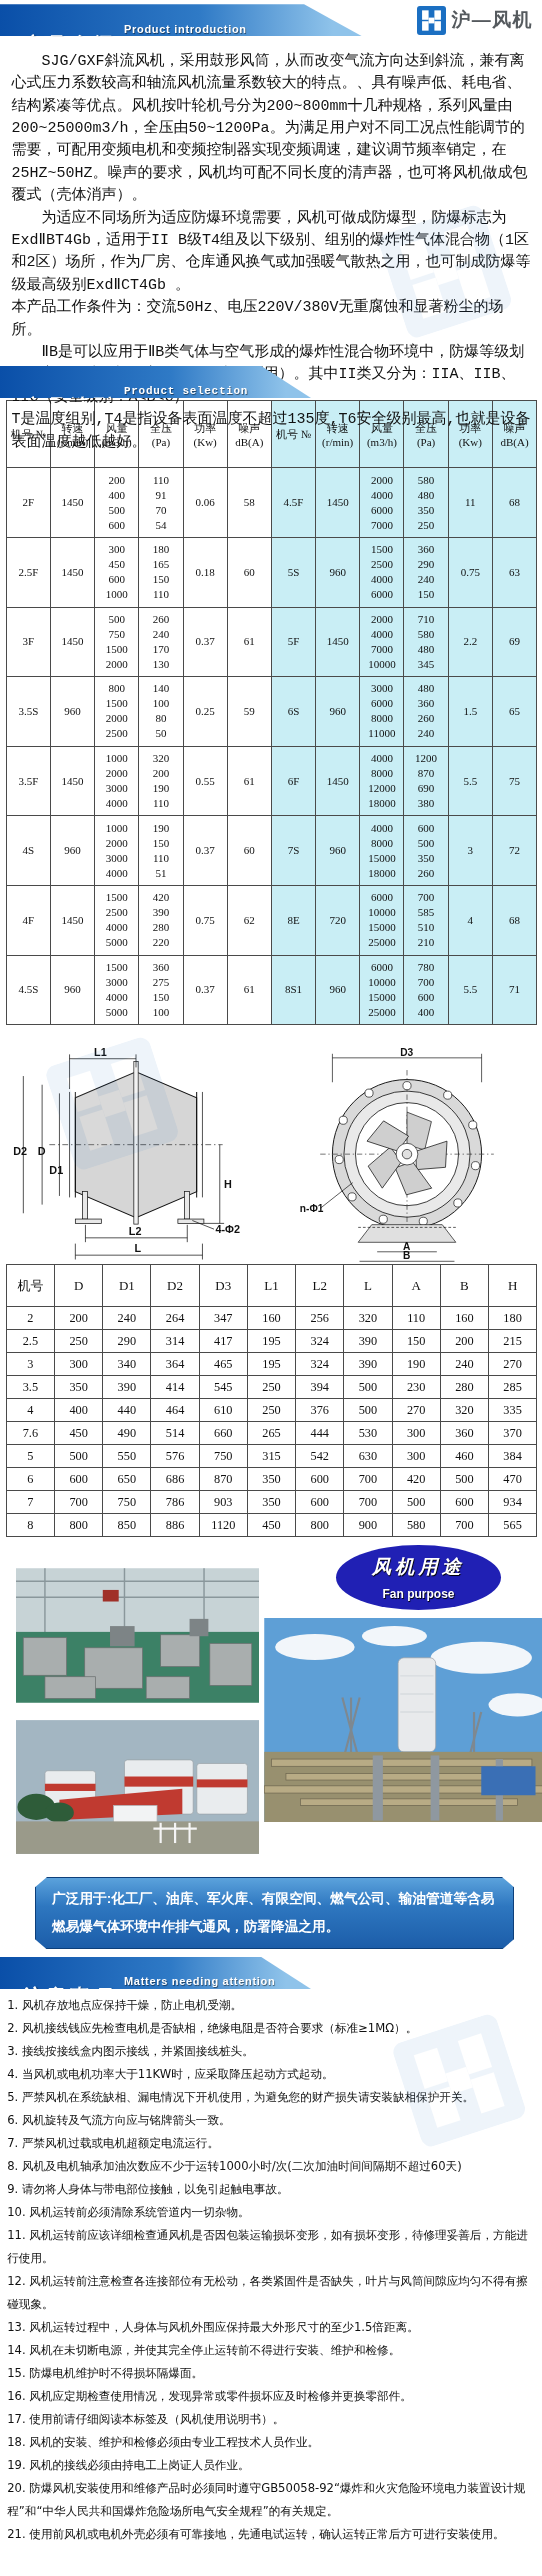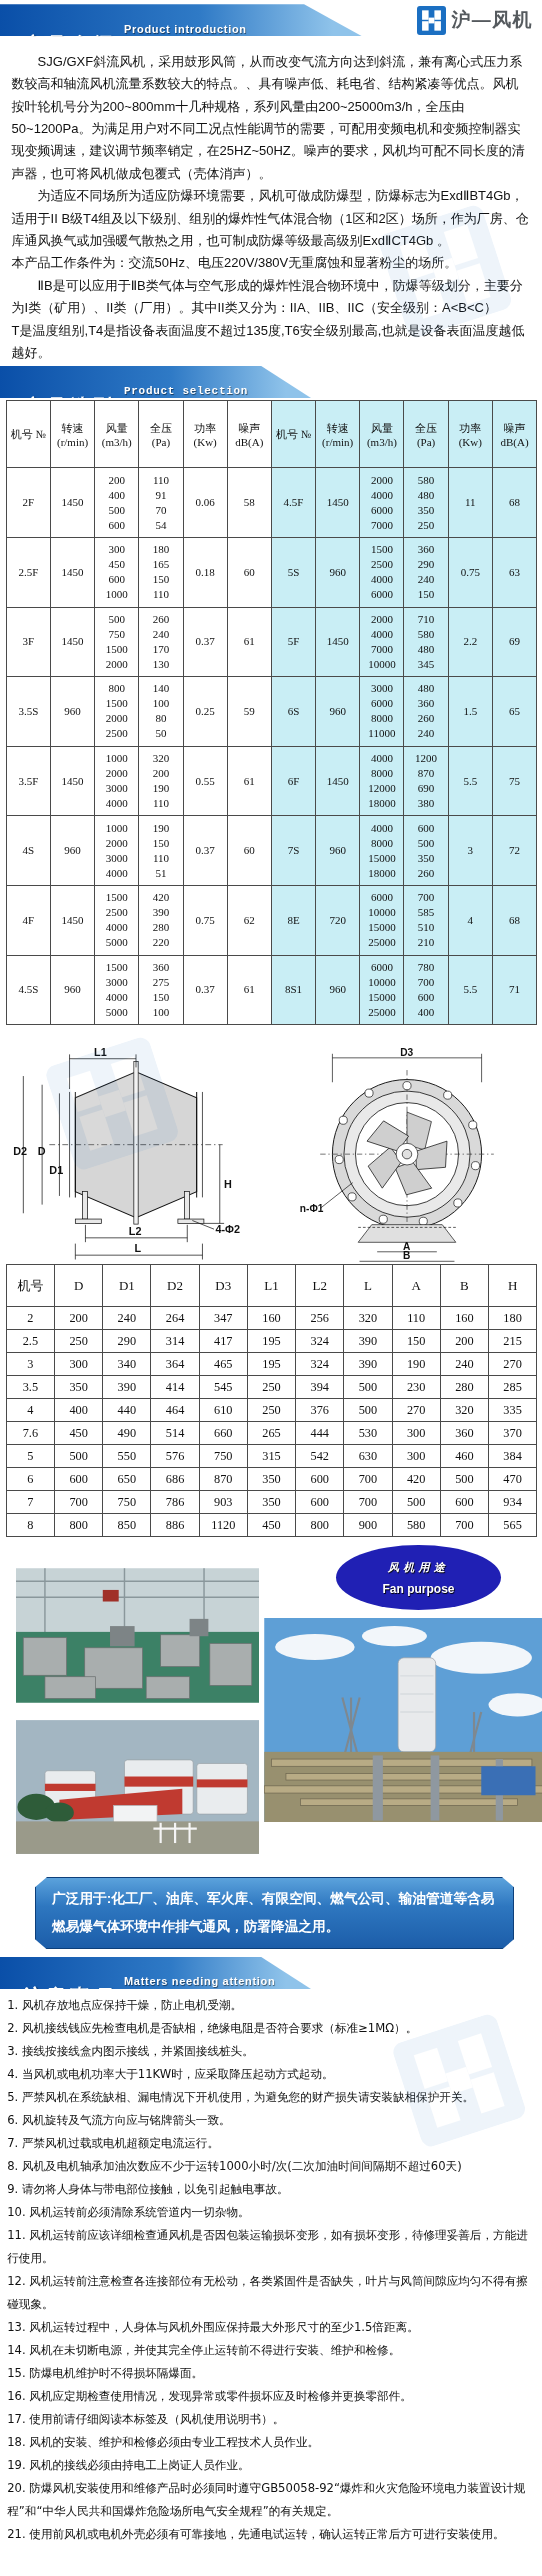--- a/index.html
+++ b/index.html
@@ -24,21 +24,21 @@
     font-size:11px; font-weight:bold; margin-left:11.6px; margin-top:17px;
     text-shadow:0.7px 0.7px 0.7px rgba(0,0,0,.5); letter-spacing:0.7px;
   }
   
   .header { height:42px; position:relative; padding-top:4.3px; }
   .header .banner { width:362px; }
   .logo { position:absolute; right:10px; top:5.8px; display:flex; align-items:center; }
   .logo-text { font-size:19px; font-weight:bold; color:#555a5e; margin-left:5.8px; letter-spacing:1.4px; }
   
   .intro { height:324px; padding:8.7px 11.6px 0 11.6px; }
-  .para { font-size:13px; line-height:22.4px; text-indent:2em; font-family:Liberation Sans, sans-serif; }
+  .para { font-size:15px; line-height:22.4px; text-indent:2em; font-family:Liberation Mono, monospace; }
   .para.noindent { text-indent:0; }
   
   .sel-table-wrap { height:648px; overflow:hidden; padding:1.4px 5.8px 0 5.8px; }
   table { border-collapse:collapse; width:100%; table-layout:fixed; }
   th, td {
     border:0.7px solid #4a4a4a; text-align:center; vertical-align:middle;
     font-family:"Liberation Serif", serif; font-weight:normal;
   }
   .sel-table th { height:67px; font-size:11px; padding:1.4px; }
   .sel-table td { font-size:11px; padding:4.3px 1.4px; line-height:15px; }
@@ -53,21 +53,21 @@
   .sketch-line { stroke:#111; stroke-width:1.4; fill:none; }
   .sketch-thin { stroke:#111; stroke-width:1; fill:none; }
   .sketch-dash { stroke:#333; stroke-width:1; stroke-dasharray:8 4 2 4; fill:none; }
   
   .purpose { height:329px; position:relative; }
   .badge {
     position:absolute; left:336px; top:7.2px; width:165px; height:65px;
     background:#2020b4; border-radius:50%;
     display:flex; flex-direction:column; align-items:center; justify-content:center; color:#fff;
   }
-  .badge .cn { font-size:11px; font-weight:bold; font-style:italic; letter-spacing:4.3px; text-shadow:0.7px 0.7px 0.7px #000; }
+  .badge .cn { font-size:19px; font-weight:bold; font-style:italic; letter-spacing:4.3px; text-shadow:0.7px 0.7px 0.7px #000; }
   .badge .en { font-size:12px; font-weight:bold; margin-top:7px; text-shadow:0.7px 0.7px 0.7px #000; }
   .photo { position:absolute; overflow:hidden; }
   #photo-workshop { left:16px; top:30px; width:243px; height:135px; }
   #photo-plant { left:264px; top:80px; width:279px; height:204px; }
   #photo-tanks { left:16px; top:182px; width:243px; height:134px; }
   
   .usage-wrap { height:87px; padding:10px 29px 0 35px; }
   .usage {
     background:linear-gradient(180deg,#5ba2dc 0%, #2e77c0 40%, #1c5da9 100%);
     border:1.4px solid #0d3f7a; border-radius:7.2px;

